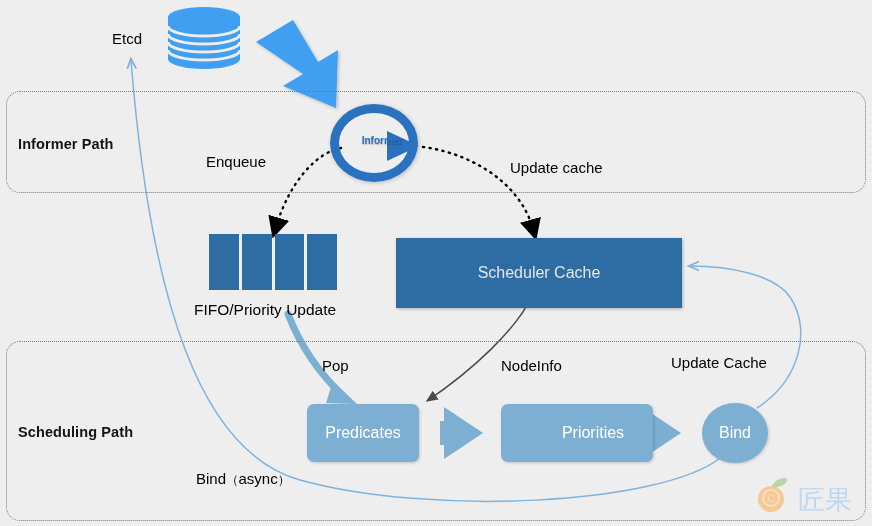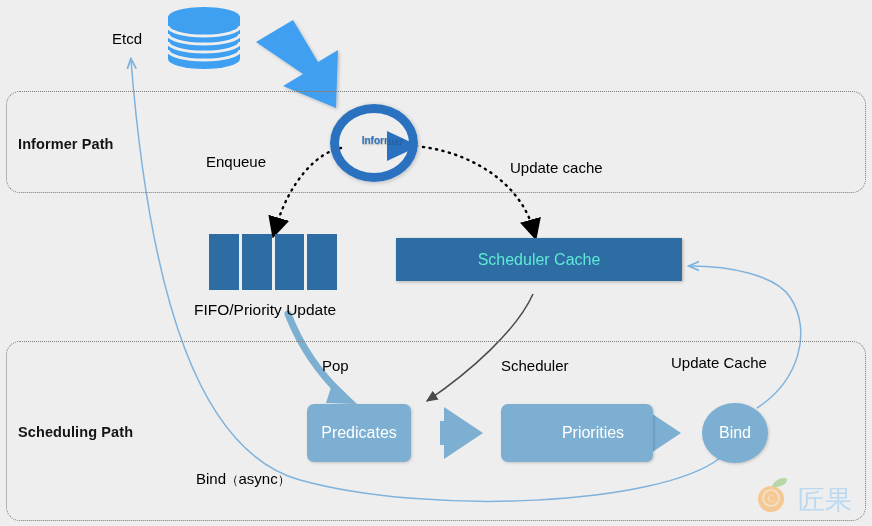--- a/index.html
+++ b/index.html
@@ -78,23 +78,23 @@
   }
   #fifo-queue .cell {
     flex: 1 1 0;
     background: #2e6da4;
   }
 
   
   #scheduler-cache {
     position: absolute;
     left: 396px; top: 238px;
-    width: 286px; height: 43px;
+    width: 286px; height: 70px;
     background: #2e6da4;
-    color: #5eead4;
+    color: #e5e5e5;
     font-size: 16px;
     display: flex;
     align-items: center;
     justify-content: center;
     box-shadow: 1px 1px 3px rgba(0,0,0,0.25);
   }
 
   
   #informer-ring {
     position: absolute;
@@ -122,21 +122,21 @@
     position: absolute;
     background: #7cafd1;
     border-radius: 7px;
     color: #ffffff;
     font-size: 16px;
     display: flex;
     align-items: center;
     justify-content: center;
     box-shadow: 1px 1px 3px rgba(0,0,0,0.18);
   }
-  #predicates-box { left: 307px; top: 404px; width: 104px; height: 58px; }
+  #predicates-box { left: 307px; top: 404px; width: 112px; height: 58px; }
   #priorities-box { left: 501px; top: 404px; width: 120px; height: 58px; padding-left: 32px; }
   #bind-node {
     position: absolute;
     left: 702px; top: 403px;
     width: 66px; height: 60px;
     background: #7cafd1;
     border-radius: 50%;
     color: #ffffff;
     font-size: 16px;
     display: flex;
@@ -229,21 +229,21 @@
     </svg>
   </div>
   <div class="lbl" id="etcd-label">Etcd</div>
 
   <div id="informer-ring"></div>
   <div id="informer-label">Informer</div>
 
   <div class="lbl" id="enqueue-label">Enqueue</div>
   <div class="lbl" id="update-cache-top">Update cache</div>
   <div class="lbl" id="pop-label">Pop</div>
-  <div class="lbl" id="nodeinfo-label">Scheduler</div>
+  <div class="lbl" id="nodeinfo-label">NodeInfo</div>
   <div class="lbl" id="update-cache-btm">Update Cache</div>
   <div class="lbl" id="bind-async-label">
     <span>Bind</span><span class="paren">（</span><span>async</span><span class="paren">）</span>
   </div>
 
   <div id="fifo-queue">
     <div class="cell"></div>
     <div class="cell"></div>
     <div class="cell"></div>
     <div class="cell"></div>

